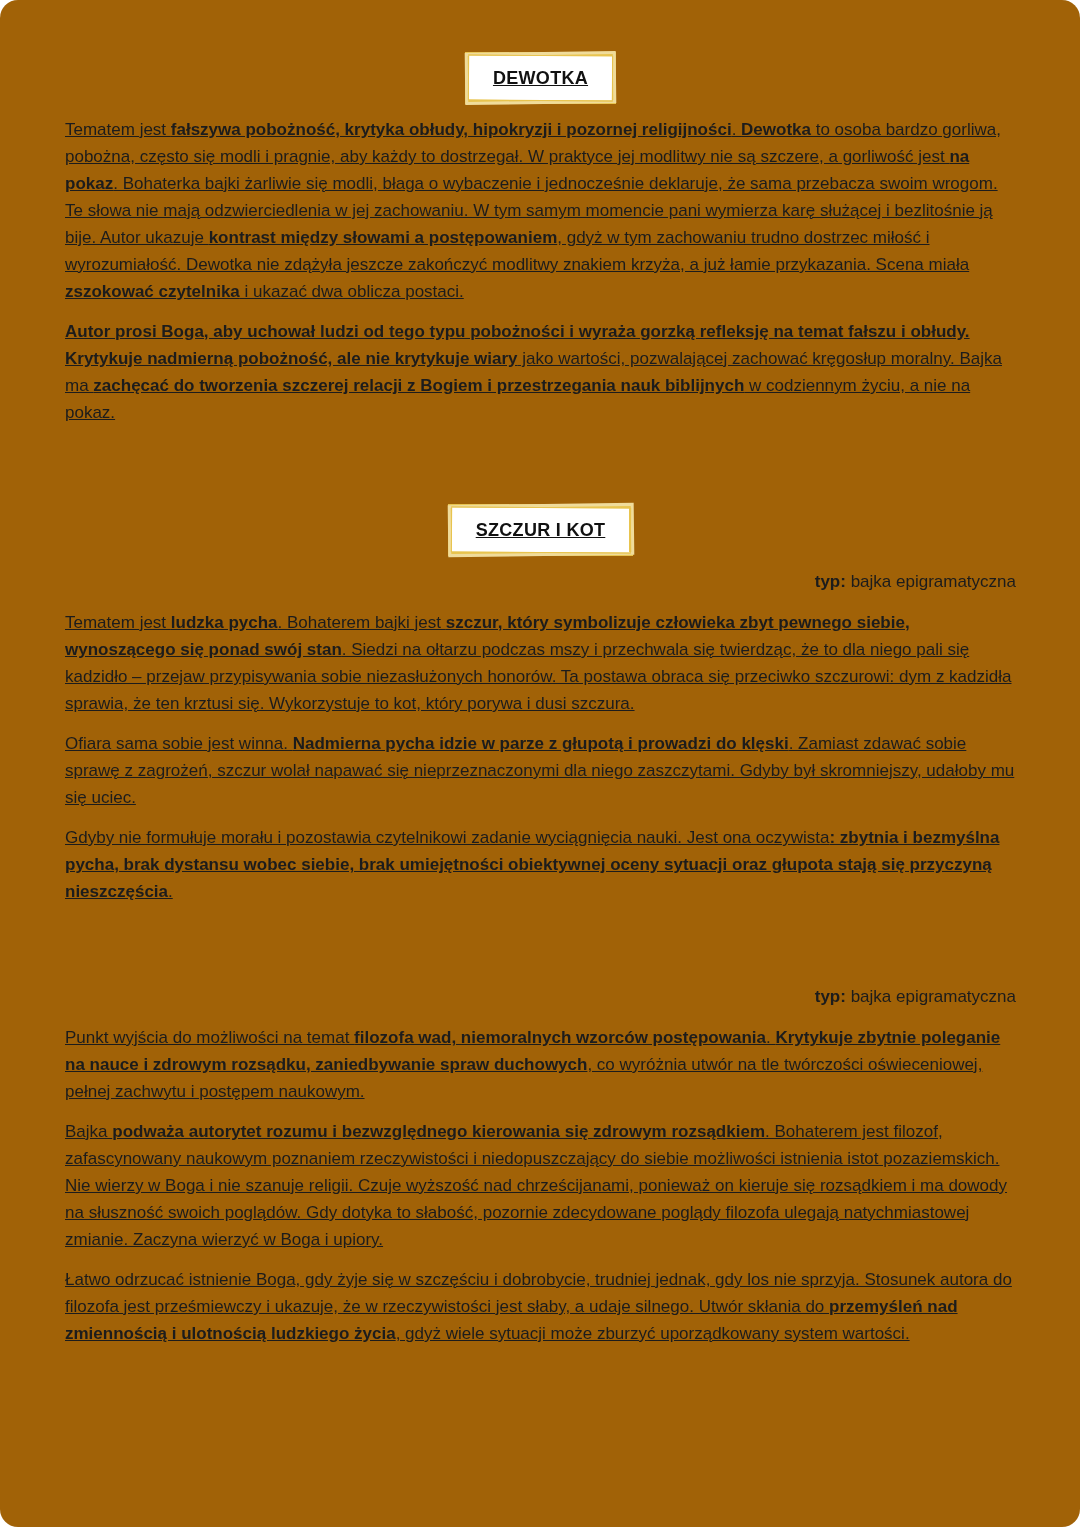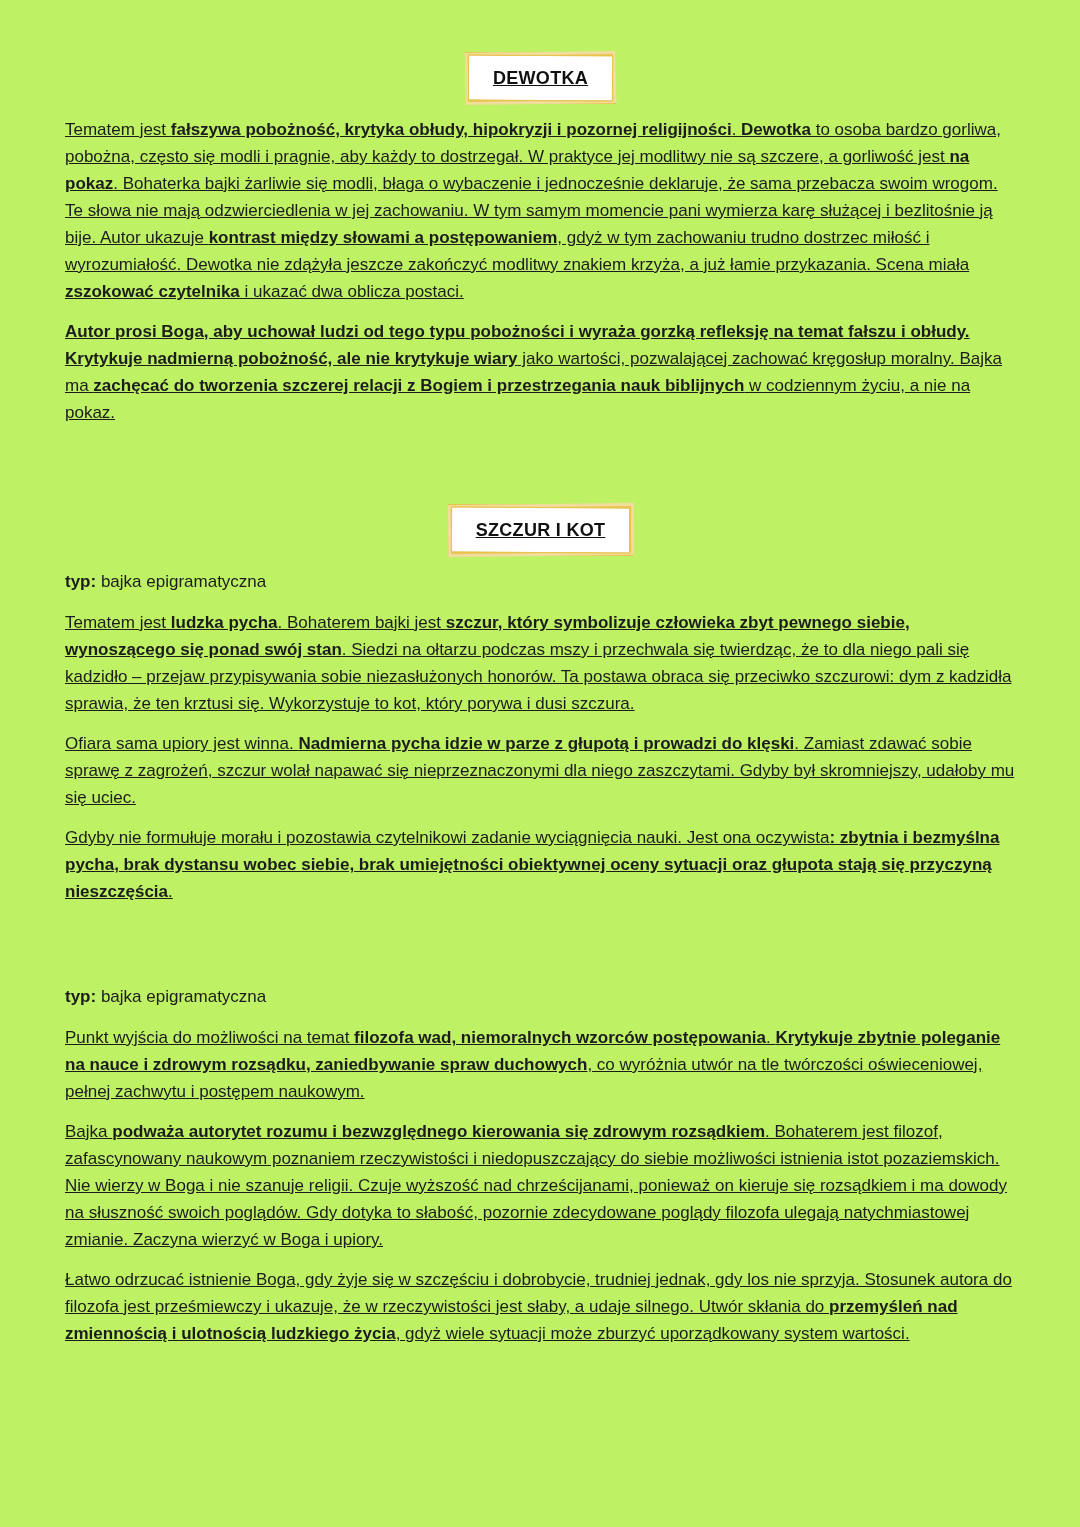--- a/index.html
+++ b/index.html
@@ -1,27 +1,28 @@
 <!DOCTYPE html>
 <html lang="pl"><head>
 <meta charset="utf-8">
 <style>
   html, body { margin: 0; padding: 0; background: #ffffff; }
   .page {
     position: relative;
     width: 1080px;
     min-height: 1527px;
     margin: 0 auto;
-    background: #bef264;
+    background: #a16207;
     box-sizing: border-box;
     padding: 52px 64px 40px 65px;
     font-family: "Liberation Sans", sans-serif;
     font-size: 17px;
     line-height: 27px;
     color: #1c1c1c;
+    border-radius: 18px;
   }
   .doc-section + .doc-section { margin-top: 78px; }
 
   .heading-wrap { text-align: center; margin: 0 0 12px 0; }
   .heading-box {
     display: inline-block;
     position: relative;
     border: 4px solid #e8c44f;
     background: #ffffff;
     padding: 9px 24px 8px;
@@ -45,40 +46,40 @@
   .heading-text {
     position: relative;
     z-index: 1;
     font-weight: bold;
     font-size: 18px;
     letter-spacing: 0.3px;
     text-decoration: underline;
     color: #111111;
   }
   .para { margin: 0 0 13px 0; text-decoration: underline; }
-  .typ-line { margin: 0 0 14px 0; }
+  .typ-line { margin: 0 0 14px 0; text-align: right; }
   .last-para { margin-bottom: 0; }
   span.b { font-weight: bold; }
   span.u { text-decoration: underline; }
 </style>
 </head>
 <body>
 
 <div class="page">
   <div id="sections-root">
       <section class="doc-section">
         <div class="heading-wrap"><div class="heading-box"><span class="heading-text">DEWOTKA</span></div></div>
         <p class="para"><span>Tematem jest </span><span class="b">fałszywa pobożność, krytyka obłudy, hipokryzji i pozornej religijności</span><span>. </span><span class="b">Dewotka</span><span> to osoba bardzo gorliwa, pobożna, często się modli i pragnie, aby każdy to dostrzegał. W praktyce jej modlitwy nie są szczere, a gorliwość jest </span><span class="b">na pokaz</span><span>. Bohaterka bajki żarliwie się modli, błaga o wybaczenie i jednocześnie deklaruje, że sama przebacza swoim wrogom. Te słowa nie mają odzwierciedlenia w jej zachowaniu. W tym samym momencie pani wymierza karę służącej i bezlitośnie ją bije. Autor ukazuje </span><span class="b">kontrast między słowami a postępowaniem</span><span>, gdyż w tym zachowaniu trudno dostrzec miłość i wyrozumiałość. Dewotka nie zdążyła jeszcze zakończyć modlitwy znakiem krzyża, a już łamie przykazania. Scena miała </span><span class="b">zszokować czytelnika</span><span> i ukazać dwa oblicza postaci.</span></p>
         <p class="para last-para"><span class="b">Autor prosi Boga, aby uchował ludzi od tego typu pobożności i wyraża gorzką refleksję na temat fałszu i obłudy. Krytykuje nadmierną pobożność, ale nie krytykuje wiary</span><span> jako wartości, pozwalającej zachować kręgosłup moralny. Bajka ma </span><span class="b">zachęcać do tworzenia szczerej relacji z Bogiem i przestrzegania nauk biblijnych</span><span> w codziennym życiu, a nie na pokaz.</span></p>
       </section>
       <section class="doc-section">
         <div class="heading-wrap"><div class="heading-box"><span class="heading-text">SZCZUR I KOT</span></div></div>
         <p class="typ-line"><span class="b">typ:</span><span> bajka epigramatyczna</span></p>
         <p class="para"><span>Tematem jest </span><span class="b">ludzka pycha</span><span>. Bohaterem bajki jest </span><span class="b">szczur, który symbolizuje człowieka zbyt pewnego siebie, wynoszącego się ponad swój stan</span><span>. Siedzi na ołtarzu podczas mszy i przechwala się twierdząc, że to dla niego pali się kadzidło – przejaw przypisywania sobie niezasłużonych honorów. Ta postawa obraca się przeciwko szczurowi: dym z kadzidła sprawia, że ten krztusi się. Wykorzystuje to kot, który porywa i dusi szczura.</span></p>
-        <p class="para"><span>Ofiara sama upiory jest winna. </span><span class="b">Nadmierna pycha idzie w parze z głupotą i prowadzi do klęski</span><span>. Zamiast zdawać sobie sprawę z zagrożeń, szczur wolał napawać się nieprzeznaczonymi dla niego zaszczytami. Gdyby był skromniejszy, udałoby mu się uciec.</span></p>
+        <p class="para"><span>Ofiara sama sobie jest winna. </span><span class="b">Nadmierna pycha idzie w parze z głupotą i prowadzi do klęski</span><span>. Zamiast zdawać sobie sprawę z zagrożeń, szczur wolał napawać się nieprzeznaczonymi dla niego zaszczytami. Gdyby był skromniejszy, udałoby mu się uciec.</span></p>
         <p class="para last-para"><span>Gdyby nie formułuje morału i pozostawia czytelnikowi zadanie wyciągnięcia nauki. Jest ona oczywista</span><span class="b">: zbytnia i bezmyślna pycha, brak dystansu wobec siebie, brak umiejętności obiektywnej oceny sytuacji oraz głupota stają się przyczyną nieszczęścia</span><span>.</span></p>
       </section>
       <section class="doc-section">
         <p class="typ-line"><span class="b">typ:</span><span> bajka epigramatyczna</span></p>
         <p class="para"><span>Punkt wyjścia do możliwości na temat </span><span class="b">filozofa wad, niemoralnych wzorców postępowania</span><span>. </span><span class="b">Krytykuje zbytnie poleganie na nauce i zdrowym rozsądku, zaniedbywanie spraw duchowych</span><span>, co wyróżnia utwór na tle twórczości oświeceniowej, pełnej zachwytu i postępem naukowym.</span></p>
         <p class="para"><span>Bajka </span><span class="b">podważa autorytet rozumu i bezwzględnego kierowania się zdrowym rozsądkiem</span><span>. Bohaterem jest filozof, zafascynowany naukowym poznaniem rzeczywistości i niedopuszczający do siebie możliwości istnienia istot pozaziemskich. Nie wierzy w Boga i nie szanuje religii. Czuje wyższość nad chrześcijanami, ponieważ on kieruje się rozsądkiem i ma dowody na słuszność swoich poglądów. Gdy dotyka to słabość, pozornie zdecydowane poglądy filozofa ulegają natychmiastowej zmianie. Zaczyna wierzyć w Boga i upiory.</span></p>
         <p class="para last-para"><span class="u">Łatwo odrzucać istnienie Boga, gdy żyje się w szczęściu i dobrobycie, trudniej jednak, gdy los nie sprzyja.</span><span> Stosunek autora do filozofa jest prześmiewczy i ukazuje, że w rzeczywistości jest słaby, a udaje silnego. Utwór skłania do </span><span class="b">przemyśleń nad zmiennością i ulotnością ludzkiego życia</span><span>, gdyż wiele sytuacji może zburzyć uporządkowany system wartości.</span></p>
       </section>
     </div>
 </div>

